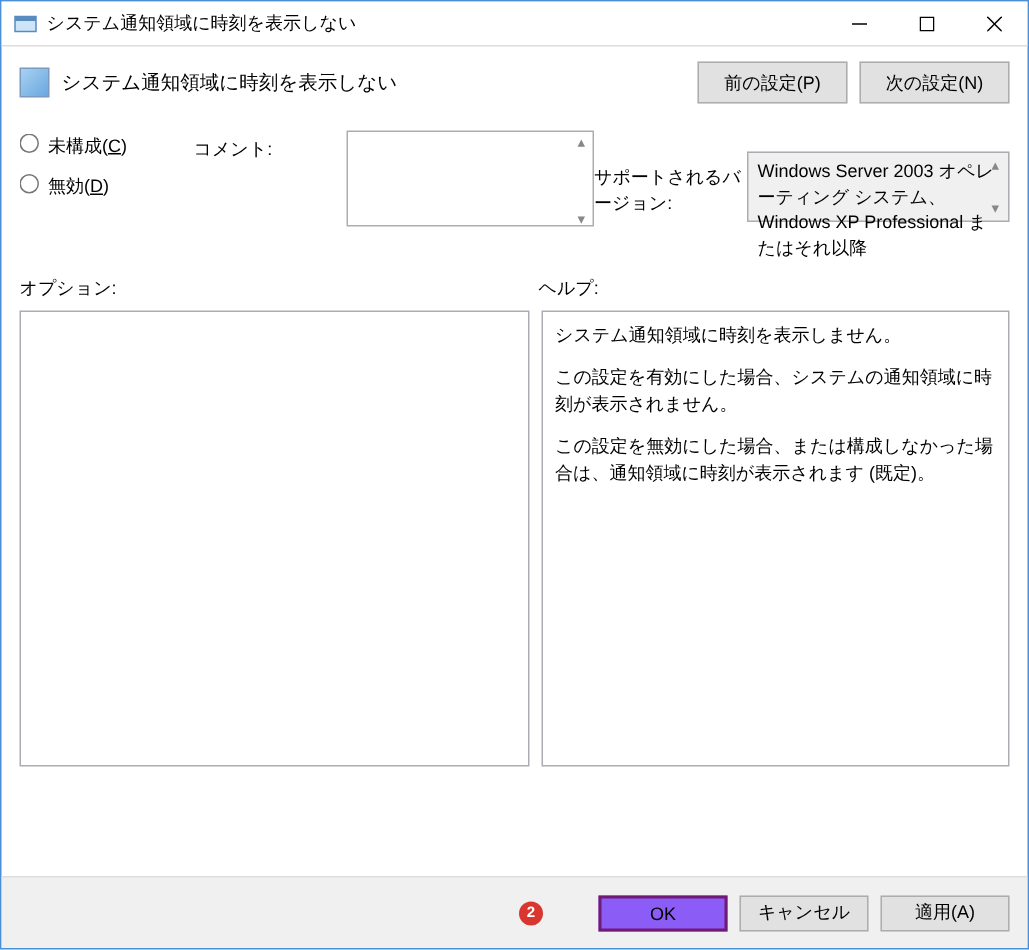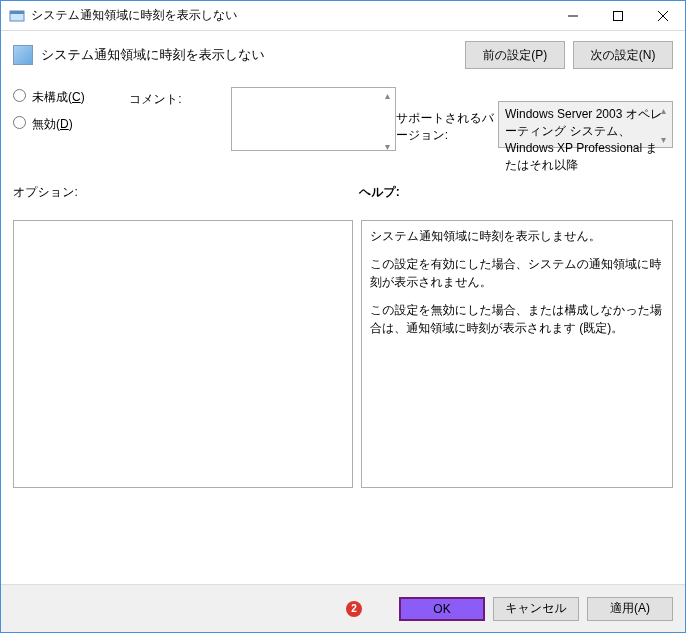--- a/index.html
+++ b/index.html
@@ -96,25 +96,25 @@
   position: absolute;
   right: 1px;
   width: 15px; height: 14px;
   color: #888;
   font-size: 10px;
   display: flex; align-items:center; justify-content:center;
 }
 .section-labels {
   display: flex;
   margin-top: 22px;
-  margin-bottom: 19px;
+  margin-bottom: 6px;
 }
 .label-options { width: 346px; font-size: 12px; }
-.label-help { font-size: 12px; font-weight: bold; }
-.panels { display: flex; gap: 8px; height: 268px; }
+.label-help { font-size: 12px; }
+.panels { display: flex; gap: 8px; height: 304px; }
 .panel {
   border: 1px solid #abadb3;
   background: #fff;
   padding: 6px 8px;
   font-size: 12px;
   line-height: 1.5;
 }
 .panel.options { width: 340px; }
 .panel.help { flex: 1; }
 .help p { margin-bottom: 10px; }

